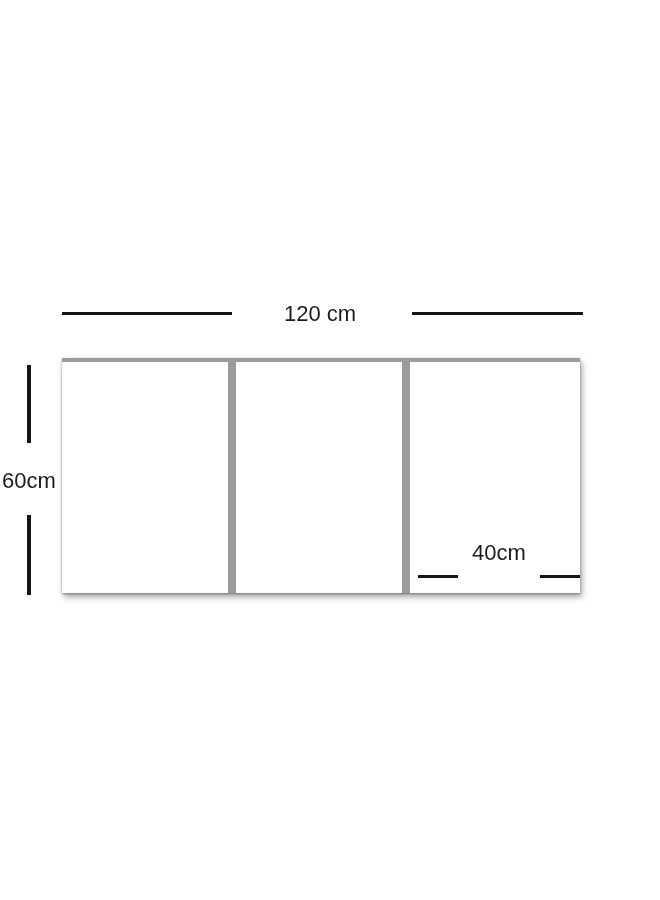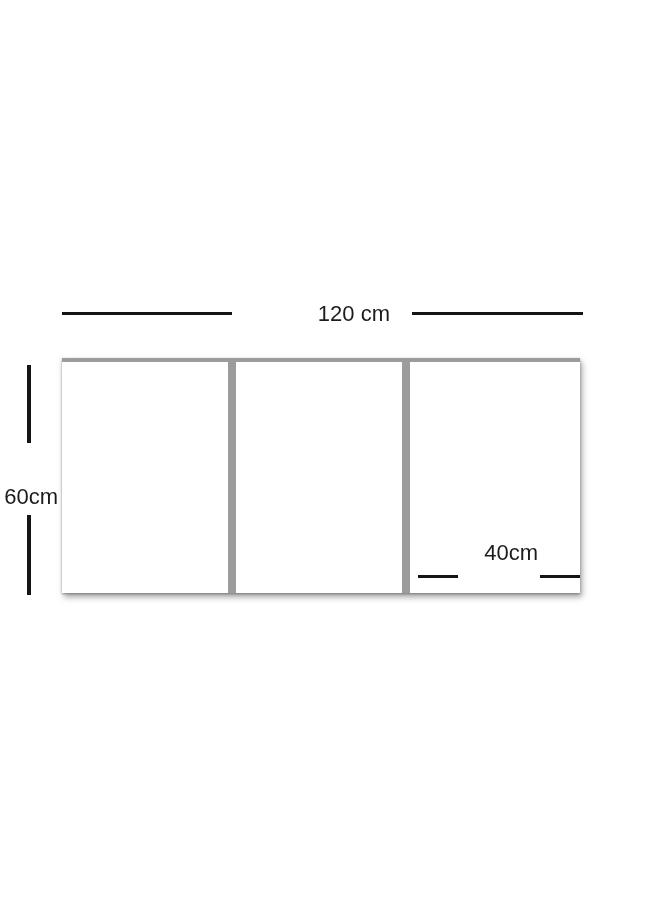--- a/index.html
+++ b/index.html
@@ -19,31 +19,31 @@
     overflow:hidden;
     font-family:"Liberation Sans", sans-serif;
     color:var(--text);
   }
   .abs{position:absolute;}
   .hline{background:var(--line);height:3px;}
   .vline{background:var(--line);width:4px;}
   .dim-label{
     font-size:22px;
     line-height:26px;
-    text-align:right;
+    text-align:center;
     color:var(--text);
     white-space:nowrap;
   }
   
   .width-line-left{left:62px;top:312px;width:170px;}
   .width-label{left:250px;top:301px;width:140px;}
   .width-line-right{left:412px;top:312px;width:171px;}
   
   .height-line-top{left:27px;top:365px;height:78px;}
-  .height-label{left:0px;top:468px;width:58px;margin-top:16px;}
+  .height-label{left:0px;top:468px;width:58px;}
   .height-line-bottom{left:27px;top:515px;height:80px;}
   
   .canvas-group{
     left:62px;top:358px;width:518px;height:235px;
     background:var(--divider);
     box-shadow:2px 4px 6px var(--shadow), 0 1px 2px var(--shadow);
   }
   .panel{
     position:absolute;
     top:4px;height:231px;

